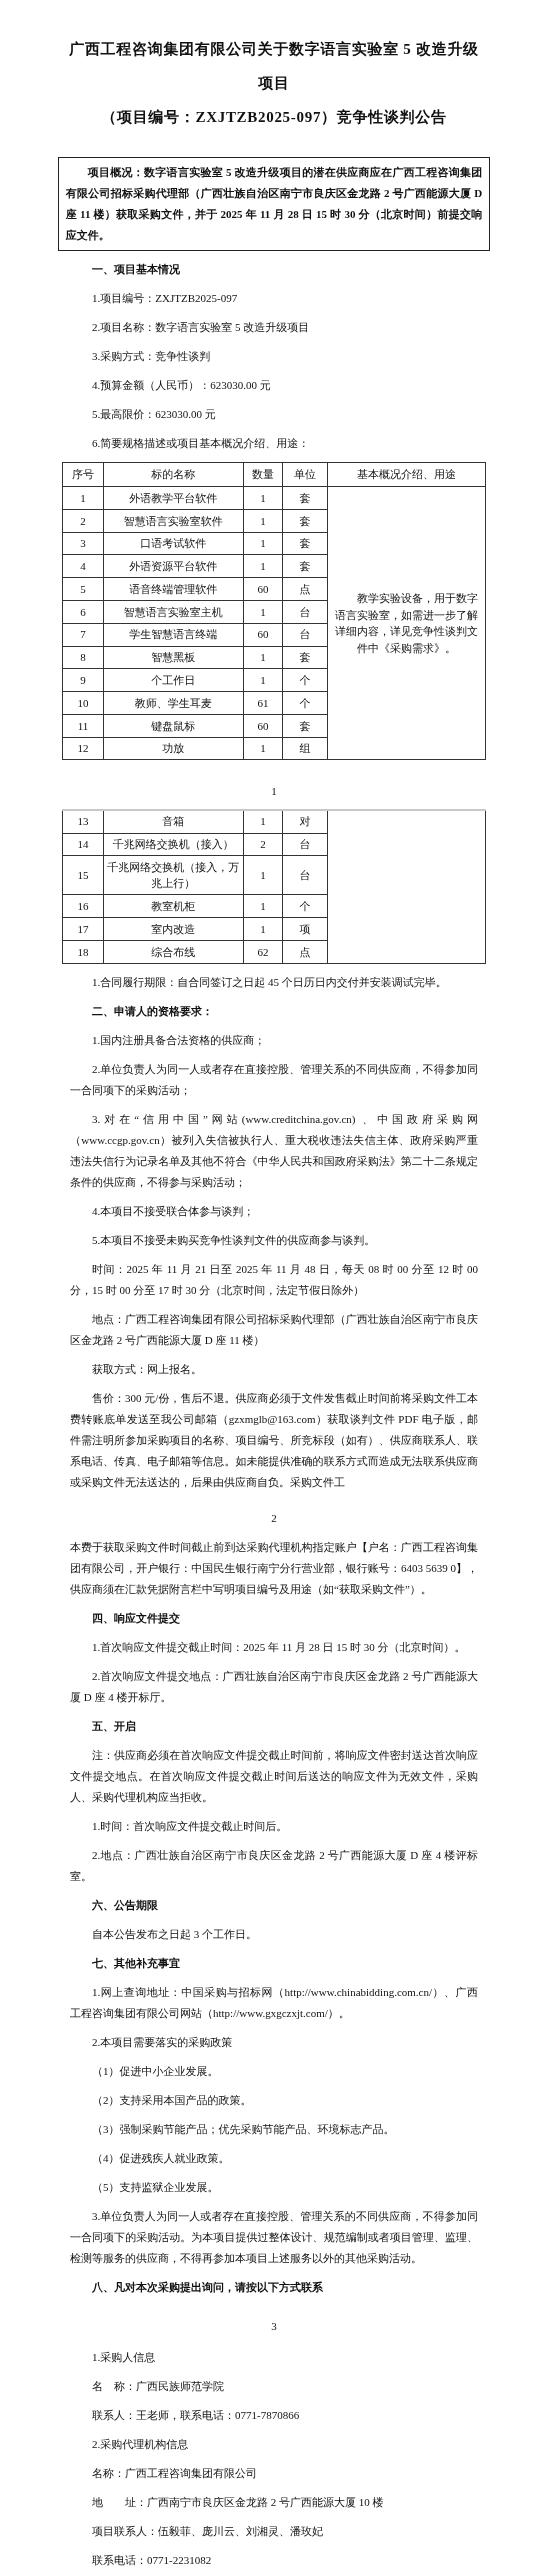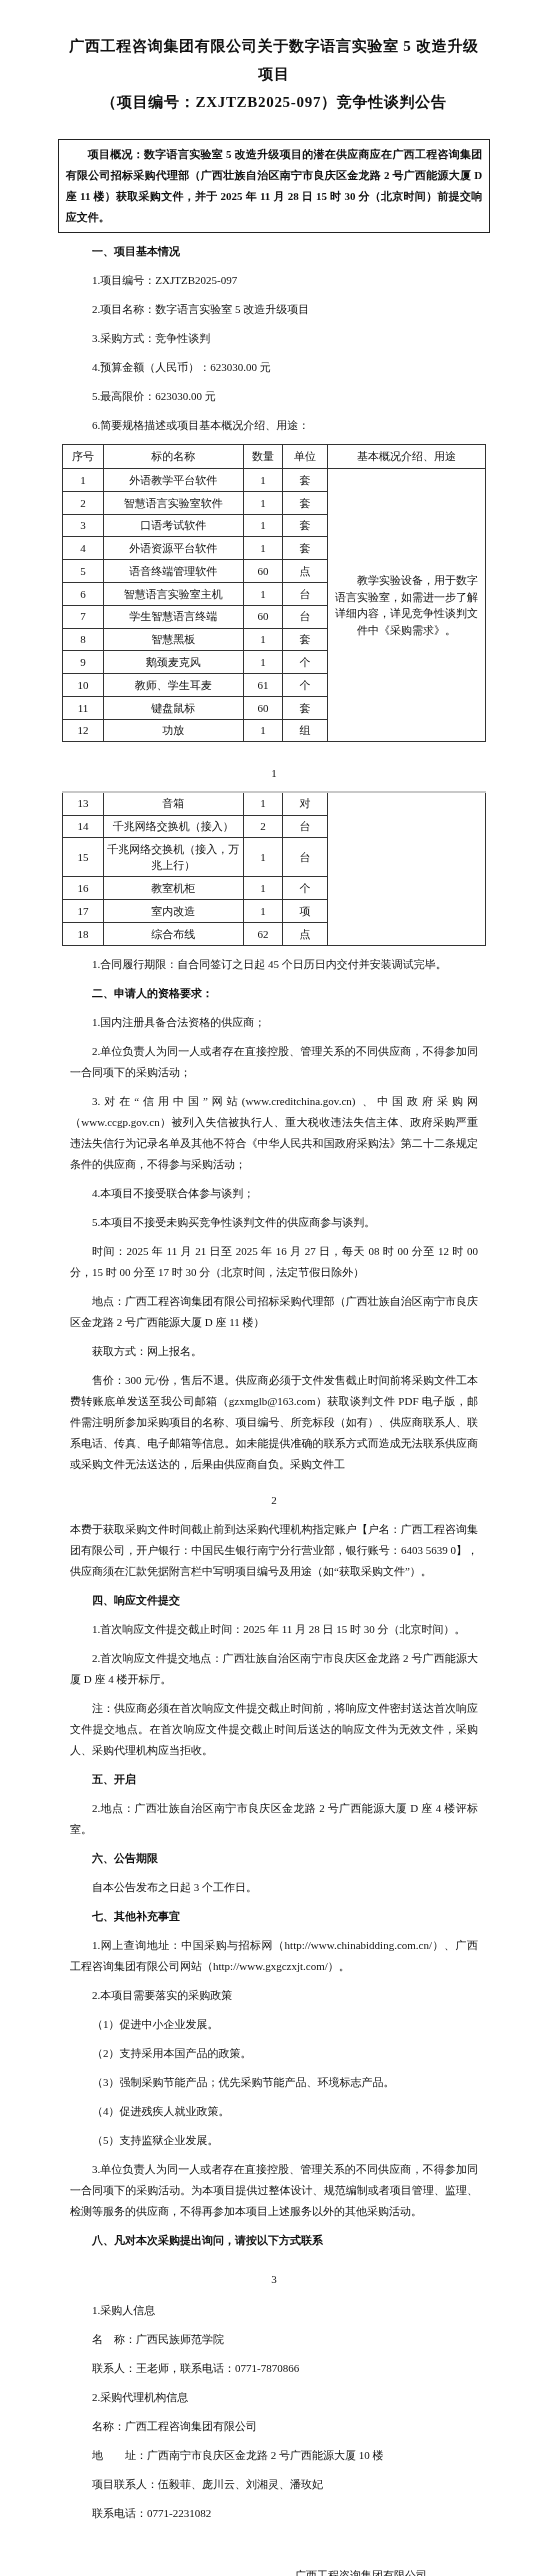--- a/index.html
+++ b/index.html
@@ -1,18 +1,18 @@
 <!DOCTYPE html>
 <html style="font-size:11px"><head>
 <meta charset="utf-8">
 <style>
   html,body{margin:0;padding:0;background:#ffffff;}
   body{width:548px;color:#111;font-family:"Liberation Serif","DejaVu Serif",serif;}
   .doc{padding:31.5px 62px 31.5px 62px;font-size:11px;line-height:21px;}
-  .title{font-weight:700;font-size:15px;line-height:28px;text-align:center;letter-spacing:0.7px;margin:0 0 23px 0;}
+  .title{font-weight:700;font-size:15px;line-height:34px;text-align:center;letter-spacing:0.7px;margin:0 0 23px 0;}
   .overview-box{border:0.7px solid #222;padding:4.1px 6.8px;font-weight:700;margin:0 -4.1px 2.7px -4.1px;}
   .overview-box p{margin:0;text-indent:2em;text-align:justify;}
   p.para{margin:8px;text-indent:2em;text-align:justify;}
   p.noindent{text-indent:0;}
   p.heading{font-weight:700;}
   .pagenum{text-align:center;margin:20.5px 0 6.8px 0;}
   .pagenum.pn2{margin:15px 0 8.2px 0;}
   .pagenum.pn3{margin:18px 0 9.6px 0;}
   table.goods{border-collapse:collapse;width:100%;table-layout:fixed;margin-top:1.4px;}
   table.goods th,table.goods td{border:0.7px solid #333;font-weight:400;text-align:center;padding:2.7px 2.7px;line-height:16.4px;font-size:11px;}
@@ -107,21 +107,21 @@
           <td>台</td>
         </tr>
     <tr>
           <td>8</td>
           <td>智慧黑板</td>
           <td>1</td>
           <td>套</td>
         </tr>
     <tr>
           <td>9</td>
-          <td>鹅颈麦克风</td>
+          <td>个工作日</td>
           <td>1</td>
           <td>个</td>
         </tr>
     <tr>
           <td>10</td>
           <td>教师、学生耳麦</td>
           <td>61</td>
           <td>个</td>
         </tr>
     <tr>
@@ -192,35 +192,36 @@
 
   <p class="para contract">1.合同履行期限：自合同签订之日起 45 个日历日内交付并安装调试完毕。</p>
 
   <p class="para heading">二、申请人的资格要求：</p>
   <p class="para">1.国内注册具备合法资格的供应商；</p>
   <p class="para">2.单位负责人为同一人或者存在直接控股、管理关系的不同供应商，不得参加同一合同项下的采购活动；</p>
   <p class="para">3.对在“信用中国”网站(www.creditchina.gov.cn) 、中国政府采购网（www.ccgp.gov.cn）被列入失信被执行人、重大税收违法失信主体、政府采购严重违法失信行为记录名单及其他不符合《中华人民共和国政府采购法》第二十二条规定条件的供应商，不得参与采购活动；</p>
   <p class="para">4.本项目不接受联合体参与谈判；</p>
   <p class="para">5.本项目不接受未购买竞争性谈判文件的供应商参与谈判。</p>
 
-  <p class="para">时间：2025 年 11 月 21 日至 2025 年 16 月 27 日，每天 08 时 00 分至 12 时 00 分，15 时 00 分至 17 时 30 分（北京时间，法定节假日除外）</p>
+  <p class="para">时间：2025 年 11 月 21 日至 2025 年 11 月 48 日，每天 08 时 00 分至 12 时 00 分，15 时 00 分至 17 时 30 分（北京时间，法定节假日除外）</p>
   <p class="para">地点：广西工程咨询集团有限公司招标采购代理部（广西壮族自治区南宁市良庆区金龙路 2 号广西能源大厦 D 座 11 楼）</p>
   <p class="para">获取方式：网上报名。</p>
   <p class="para">售价：300 元/份，售后不退。供应商必须于文件发售截止时间前将采购文件工本费转账底单发送至我公司邮箱（gzxmglb@163.com）获取谈判文件 PDF 电子版，邮件需注明所参加采购项目的名称、项目编号、所竞标段（如有）、供应商联系人、联系电话、传真、电子邮箱等信息。如未能提供准确的联系方式而造成无法联系供应商或采购文件无法送达的，后果由供应商自负。采购文件工</p>
 
   <div class="pagenum pn2">2</div>
 
   <p class="para noindent">本费于获取采购文件时间截止前到达采购代理机构指定账户【户名：广西工程咨询集团有限公司，开户银行：中国民生银行南宁分行营业部，银行账号：6403 5639 0】，供应商须在汇款凭据附言栏中写明项目编号及用途（如“获取采购文件”）。</p>
 
   <p class="para heading">四、响应文件提交</p>
   <p class="para">1.首次响应文件提交截止时间：2025 年 11 月 28 日 15 时 30 分（北京时间）。</p>
   <p class="para">2.首次响应文件提交地点：广西壮族自治区南宁市良庆区金龙路 2 号广西能源大厦 D 座 4 楼开标厅。</p>
+  <p class="para heading">五、开启</p>
+
   <p class="para">注：供应商必须在首次响应文件提交截止时间前，将响应文件密封送达首次响应文件提交地点。在首次响应文件提交截止时间后送达的响应文件为无效文件，采购人、采购代理机构应当拒收。</p>
-
-  <p class="para heading">五、开启</p>
+  <p class="para">1.时间：首次响应文件提交截止时间后。</p>
   <p class="para">2.地点：广西壮族自治区南宁市良庆区金龙路 2 号广西能源大厦 D 座 4 楼评标室。</p>
 
   <p class="para heading">六、公告期限</p>
   <p class="para">自本公告发布之日起 3 个工作日。</p>
 
   <p class="para heading">七、其他补充事宜</p>
   <p class="para">1.网上查询地址：中国采购与招标网（http://www.chinabidding.com.cn/）、广西工程咨询集团有限公司网站（http://www.gxgczxjt.com/）。</p>
   <p class="para">2.本项目需要落实的采购政策</p>
   <p class="para">（1）促进中小企业发展。</p>
   <p class="para">（2）支持采用本国产品的政策。</p>

